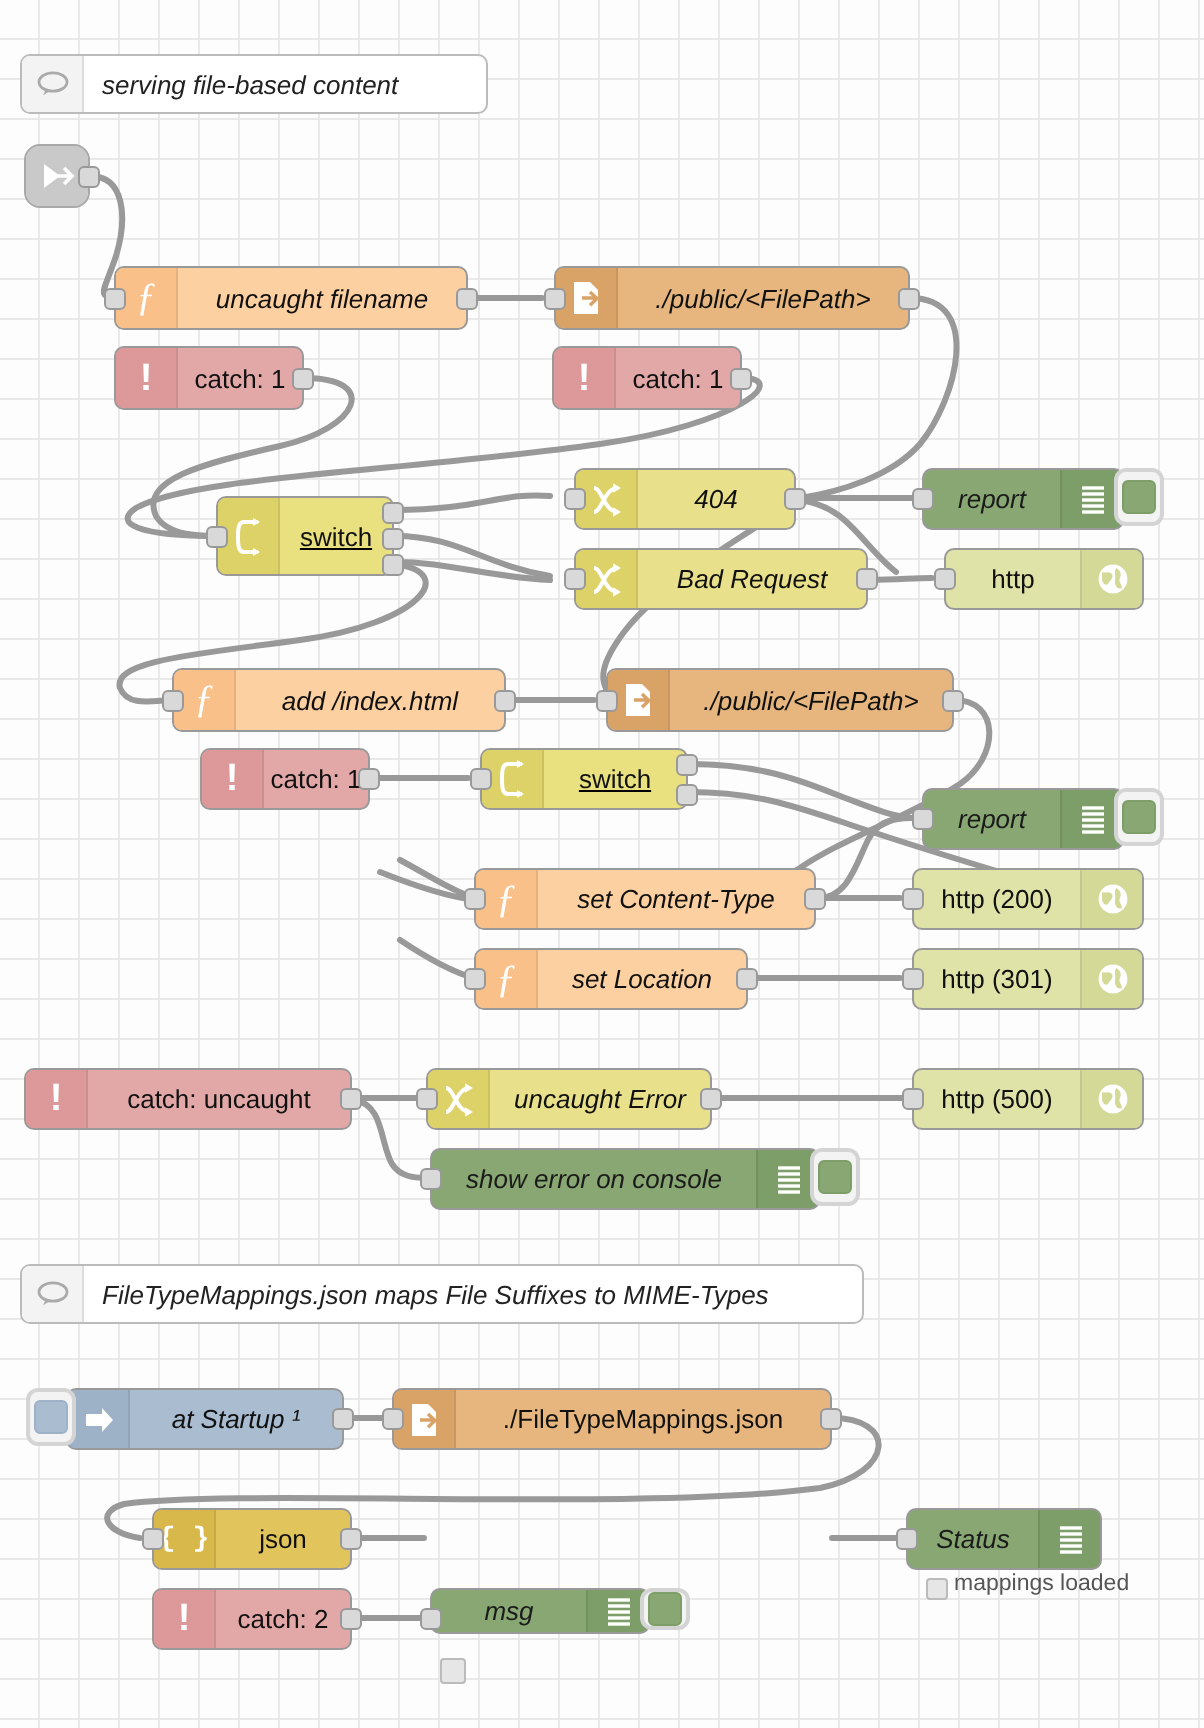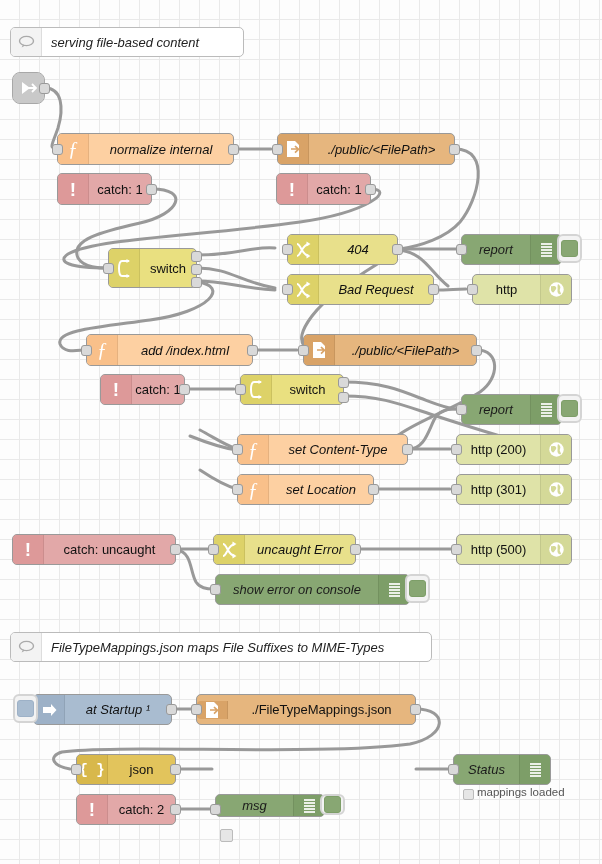--- a/index.html
+++ b/index.html
@@ -67,21 +67,21 @@
   .port.in{left:-6px;}
   .port.out{right:-6px;}
 
   
   .n-func      {background:#fdd0a2;}
   .n-func .icon{background:#f9c08a;}
   .n-file      {background:#e6b67e;}
   .n-file .icon{background:#d9a367;}
   .n-catch     {background:#e2a8a8;}
   .n-catch .icon{background:#d99;}
-  .n-switch    {background:#e9e080;}
+  .n-switch    {background:#e9e080;text-decoration:underline;}
   .n-switch .icon{background:#ddd268;}
   .n-change    {background:#e8e08b;}
   .n-change .icon{background:#ddd268;}
   .n-debug     {background:#88a773;}
   .n-debug .icon{background:#7d9e68;}
   .n-httpres   {background:#dfe3a8;justify-content:center;}
   .n-httpres .icon{background:#d4d998;}
   .n-inject    {background:#a9bcd0;}
   .n-inject .icon{background:#9db1c7;}
   .n-json      {background:#e2c45c;}
@@ -240,21 +240,21 @@
         <path d="M9,8 L17,8 M13,4 L17,8 L13,12" stroke="#fff" stroke-width="1.8" fill="none"></path>
       </svg>
     </div>
     <div class="port out" style="top:10px;right:-6px;"></div>
   </div>
 
   <div class="node n-func" style="left:57px;top:133px;width:177px;height:32px;">
     <div class="icon">
         <span class="gl fn">ƒ</span>
       </div>
-    <div class="lbl c i">normalize internal</div>
+    <div class="lbl c i">uncaught filename</div>
     <div class="port in" style="top:10px;"></div>
     <div class="port out" style="top:10px;"></div>
   </div>
 
   <div class="node n-file" style="left:277px;top:133px;width:178px;height:32px;">
     <div class="icon">
       <svg width="16" height="18" viewBox="0 0 16 18" aria-hidden="true">
         <path d="M2,1 L10,1 L14,5 L14,17 L2,17 Z" fill="#fff"></path>
         <path d="M6,9 L13,9 M10,6 L13.5,9.3 L10,12.6" stroke="#d9a367" stroke-width="1.7" fill="none"></path>
       </svg>
@@ -514,21 +514,21 @@
             <path d="M2,14 H13"></path>
         </g>
       </svg>
     </div>
     <div class="port in" style="top:9px;"></div>
     <div class="dbgbtn">
         <i></i>
       </div>
   </div>
 
-  <div class="node n-file" style="left:196px;top:694px;width:220px;height:31px;align-items:center;">
+  <div class="node n-file" style="left:196px;top:694px;width:220px;height:31px;">
     <div class="icon">
       <svg width="16" height="18" viewBox="0 0 16 18" aria-hidden="true">
         <path d="M2,1 L10,1 L14,5 L14,17 L2,17 Z" fill="#fff"></path>
         <path d="M6,9 L13,9 M10,6 L13.5,9.3 L10,12.6" stroke="#d9a367" stroke-width="1.7" fill="none"></path>
       </svg>
     </div>
     <div class="lbl c">./FileTypeMappings.json</div>
     <div class="port in" style="top:9px;"></div>
     <div class="port out" style="top:9px;"></div>
   </div>

